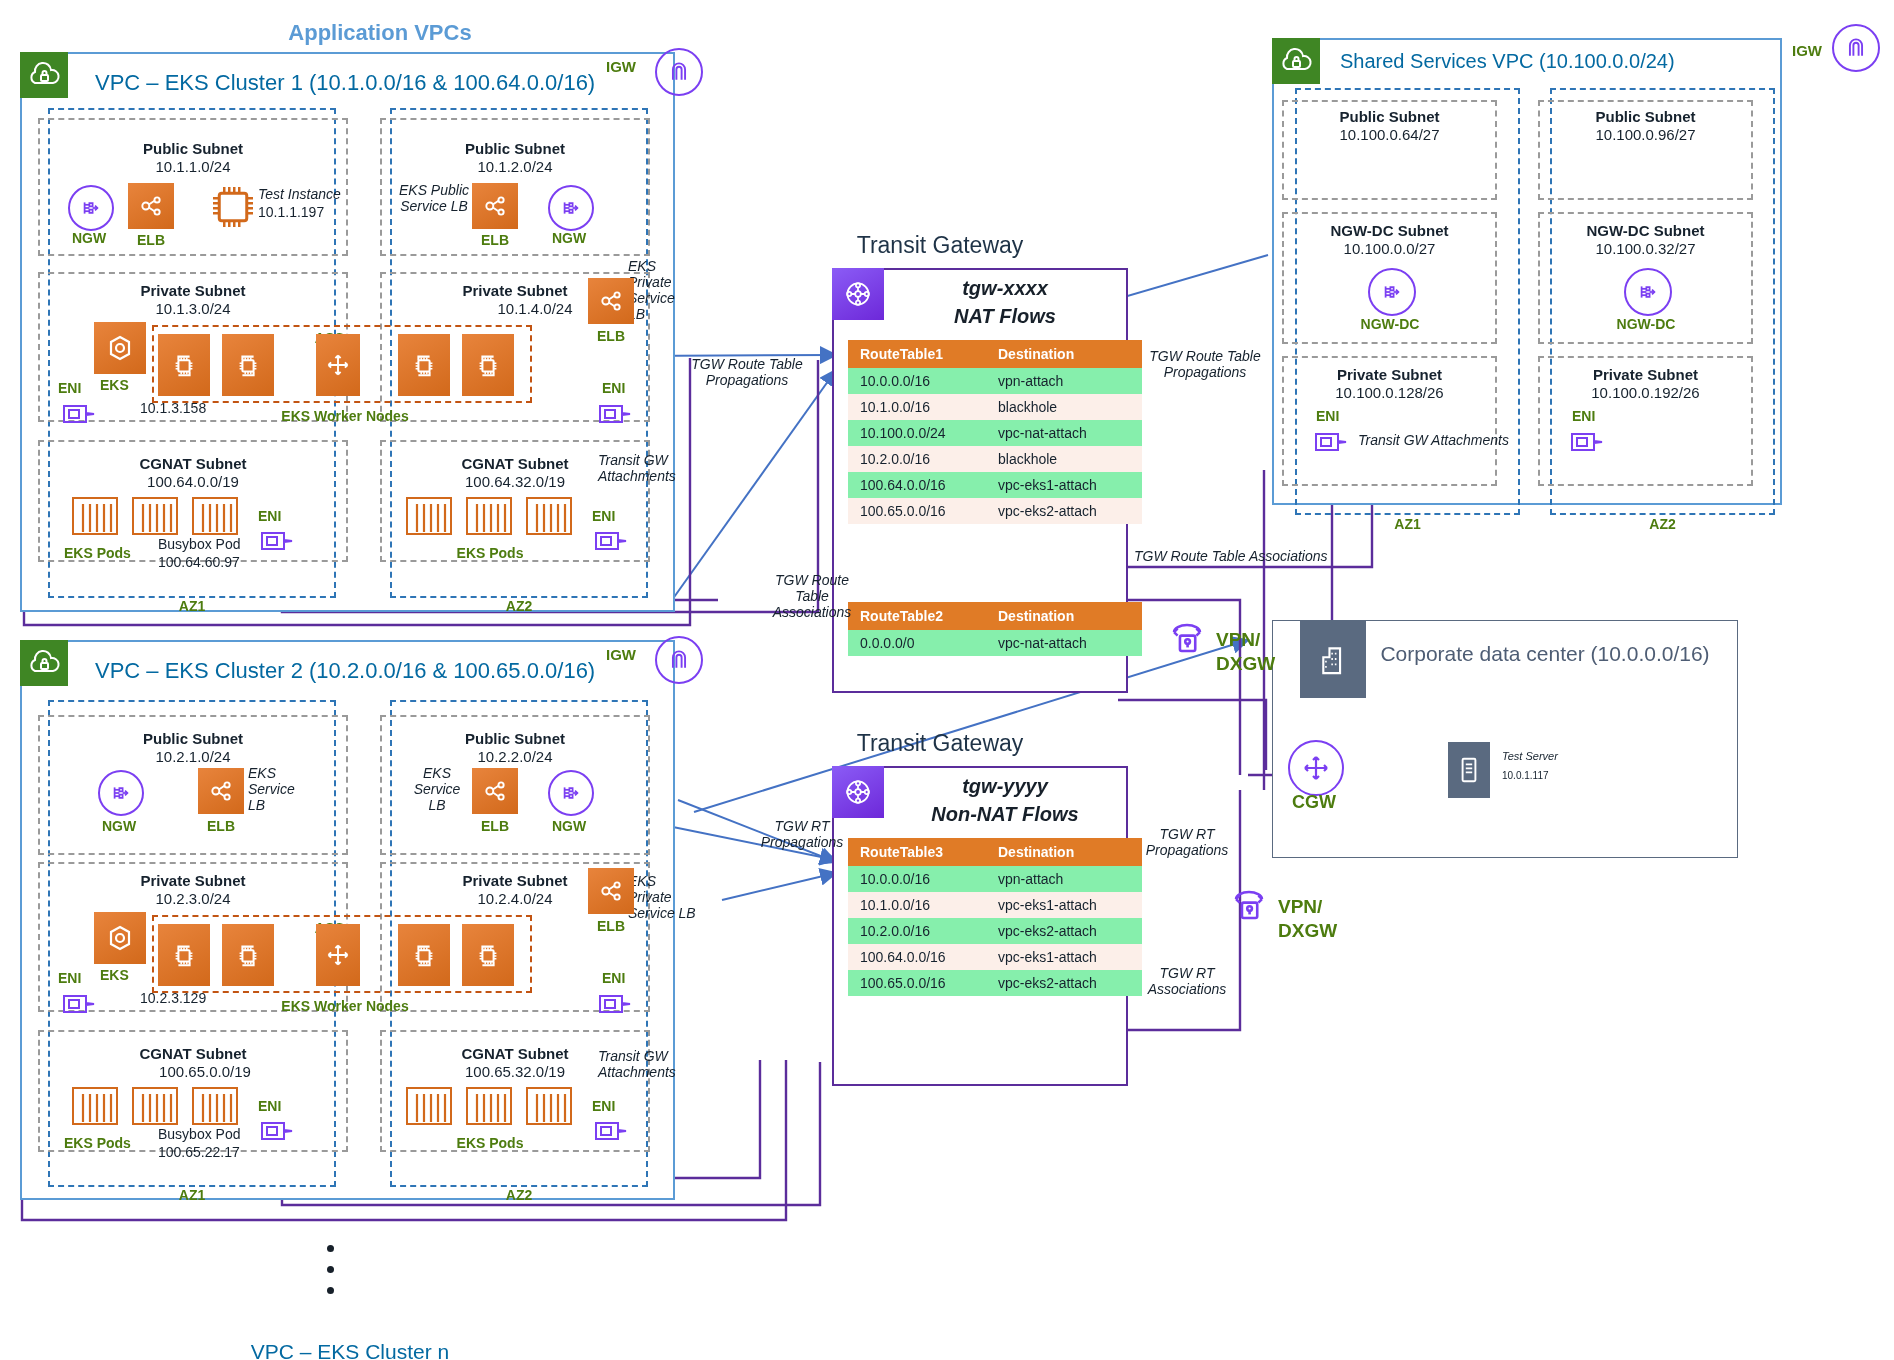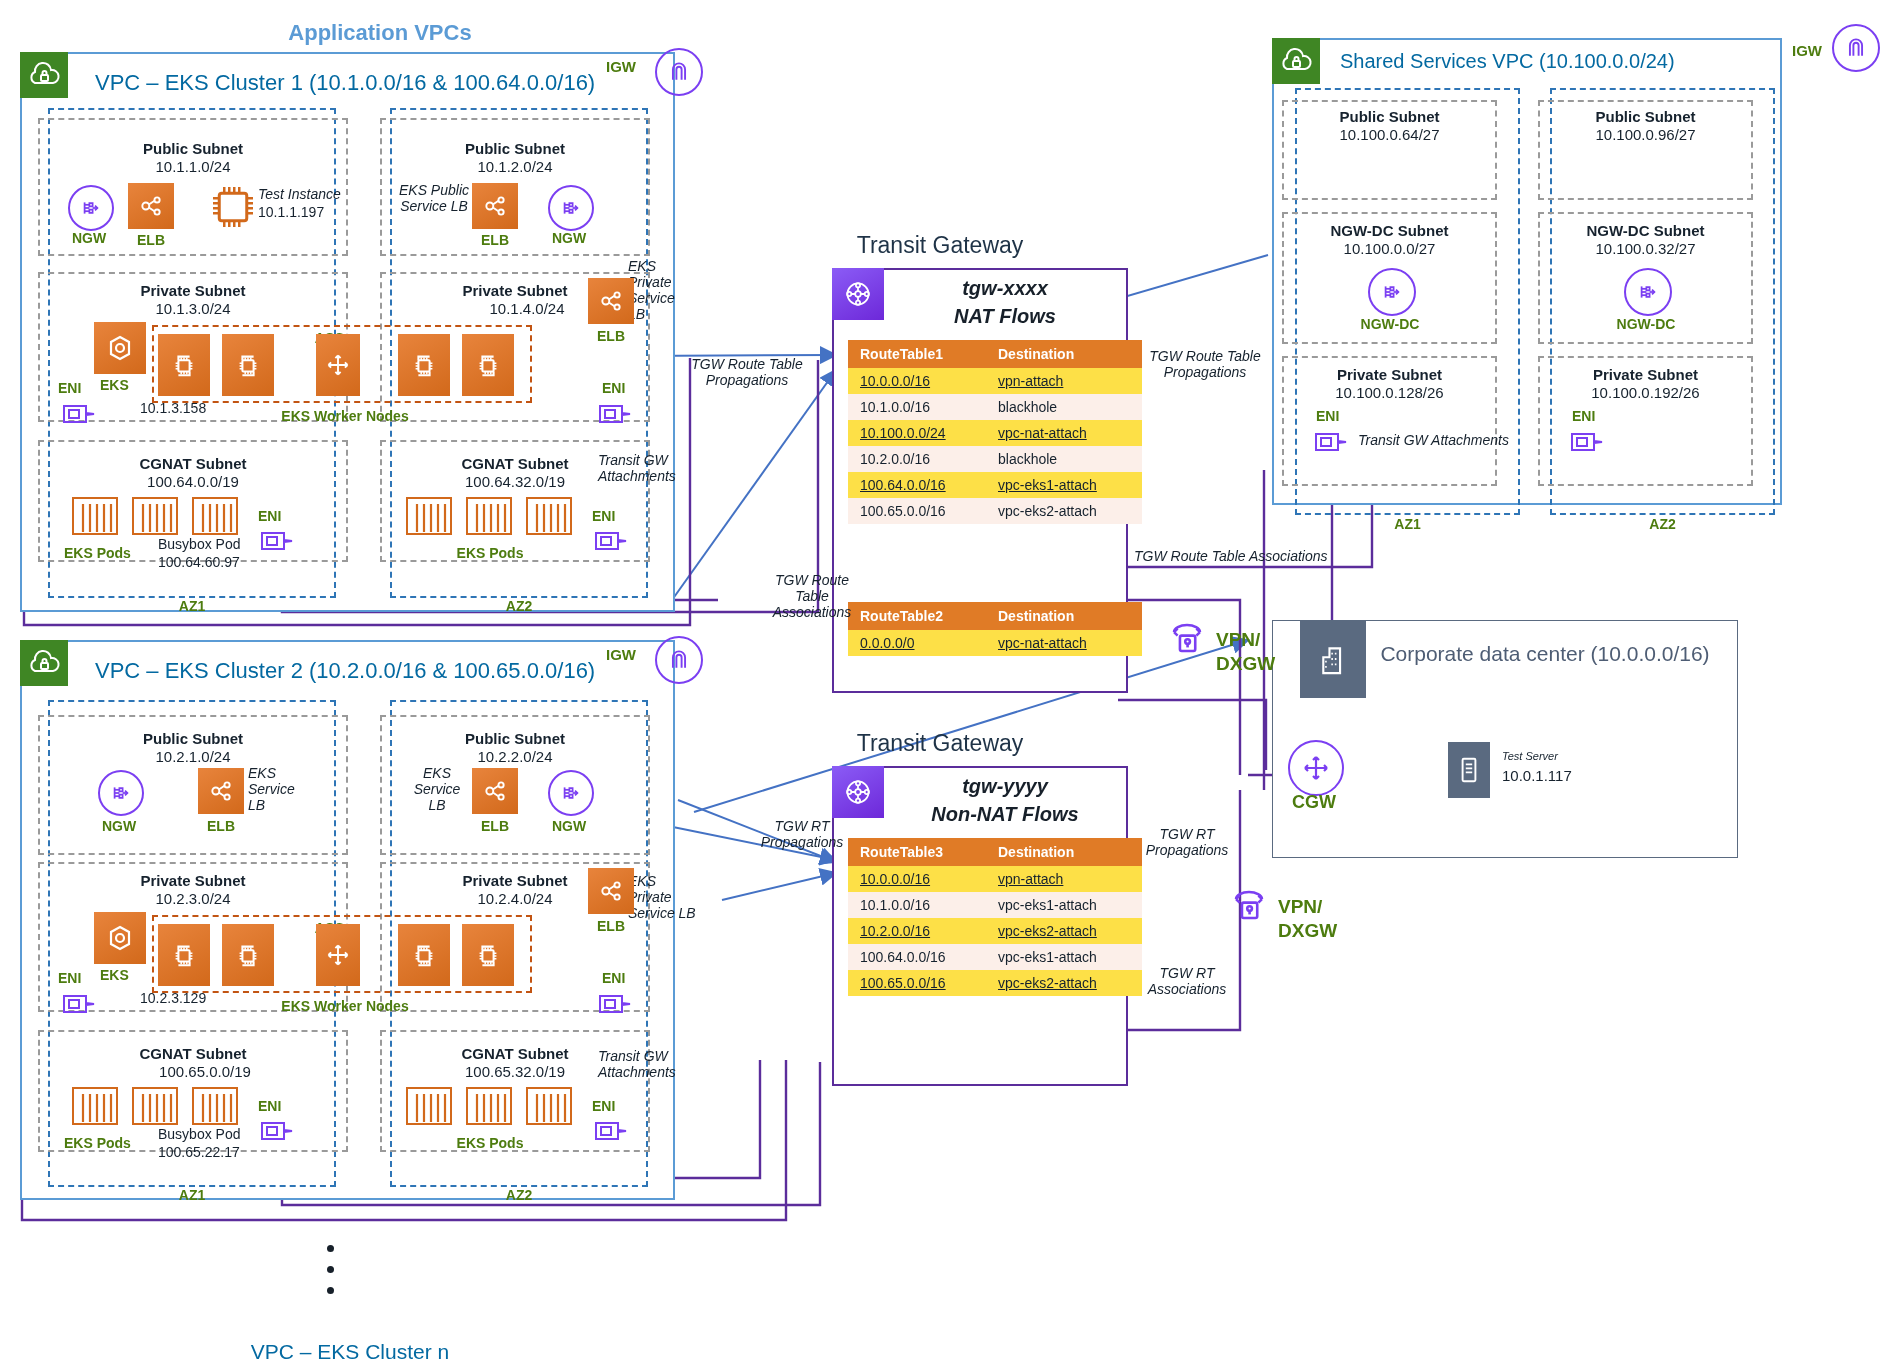--- a/index.html
+++ b/index.html
@@ -46,21 +46,21 @@
   .pod{border:2.6px solid #d2691b;box-sizing:border-box;background:#fff;}
 
   
   .tgw-panel{border:2.4px solid #5b2d9b;box-sizing:border-box;background:#fff;}
   .tgw-name{font-style:italic;font-weight:700;font-size:20px;color:#17202a;
             text-align:center;line-height:25px;}
   .rt{border-collapse:collapse;table-layout:fixed;}
   .rt th{background:#e07b26;color:#fff;font-weight:700;font-size:14px;
          padding:6px 0 6px 12px;text-align:left;}
   .rt td{font-size:14px;color:#16222e;padding:5px 0 5px 12px;text-align:left;}
-  .rt tr.odd td{background:#fde047;text-decoration:underline;}
+  .rt tr.odd td{background:#86efac;}
   .rt tr.even td{background:#fcefe9;}
   .tgw-heading{font-size:23px;color:#1f3347;text-align:center;}
 
   .corp-box{border:1.6px solid #5a6a80;box-sizing:border-box;background:#fff;}
   .corp-title{font-size:21px;color:#4e5d74;text-align:center;line-height:27px;}
 
   .dots span{display:block;width:7px;height:7px;background:#17202a;
              border-radius:50%;margin:0 auto 14px auto;}
   svg.wire{position:absolute;left:0;top:0;pointer-events:none;}
 </style>
@@ -192,21 +192,21 @@
       <path d="M20 12l3 3-3 3"></path>
     </svg>
 </div>
 <div class="abs ctr lbl-bold" style="left:538px;top:230px;width:62px;">NGW</div>
 
 <div class="abs subnet" style="left:38px;top:272px;width:310px;height:150px;"></div>
 <div class="abs ctr subnet-title" style="left:38px;top:282px;width:310px;">Private Subnet</div>
 <div class="abs ctr subnet-cidr" style="left:38px;top:300px;width:310px;">10.1.3.0/24</div>
 <div class="abs subnet" style="left:380px;top:272px;width:270px;height:150px;"></div>
 <div class="abs ctr subnet-title" style="left:380px;top:282px;width:270px;">Private Subnet</div>
-<div class="abs ctr subnet-cidr" style="left:392px;top:300px;width:270px;">10.1.4.0/24</div>
+<div class="abs ctr subnet-cidr" style="left:400px;top:300px;width:270px;">10.1.4.0/24</div>
 
 <div class="abs asg-box" style="left:152px;top:325px;width:380px;height:78px;"></div>
 <div class="abs ctr lbl-bold" style="left:300px;top:330px;width:60px;">ASG</div>
 <div class="abs ctr lbl-bold" style="left:180px;top:408px;width:330px;">EKS Worker Nodes</div>
 
 <div class="abs tile" style="left:94px;top:322px;width:52px;height:52px;">
   <svg viewBox="0 0 30 30" width="30" height="30">
       <path d="M15 4l9 5v12l-9 5-9-5V9z"></path>
       <circle cx="15" cy="15" r="4"></circle>
     </svg>
@@ -784,21 +784,21 @@
     </svg>
 </div>
 <div class="abs corp-title" style="left:1380px;top:640px;width:330px;">Corporate data center (10.0.0.0/16)</div>
 <div class="abs dc-tile" style="left:1448px;top:742px;width:42px;height:56px;">
   <svg viewBox="0 0 30 40" width="24" height="32">
       <rect x="7" y="6" width="16" height="28" rx="1.5"></rect>
       <path d="M11 13h8M11 18h8M11 23h8"></path>
     </svg>
 </div>
 <div class="abs lbl-ital" style="left:1502px;top:748px;width:150px;font-size:11px;">Test Server</div>
-<div class="abs lbl-norm" style="left:1502px;top:768px;width:150px;font-size:15px;">10.0.1.117</div>
+<div class="abs lbl-norm" style="left:1502px;top:768px;width:150px;font-size:10px;">10.0.1.117</div>
 
 <div class="abs purp-circ" style="left:1164px;top:615px;width:46px;height:46px;border:none;">
   <svg viewBox="0 0 34 34" width="40" height="40" stroke="#7b3ff2" fill="none" stroke-width="2.1">
     <path d="M6 12a11 6 0 0 1 22 0"></path>
       <path d="M6 12l3-3M6 12l3 3M28 12l-3-3M28 12l-3 3"></path>
     <rect x="11" y="15" width="13" height="13" rx="1.5"></rect>
       <circle cx="17.5" cy="20" r="2"></circle>
       <path d="M17.5 22v3"></path>
   </svg>
 </div>

